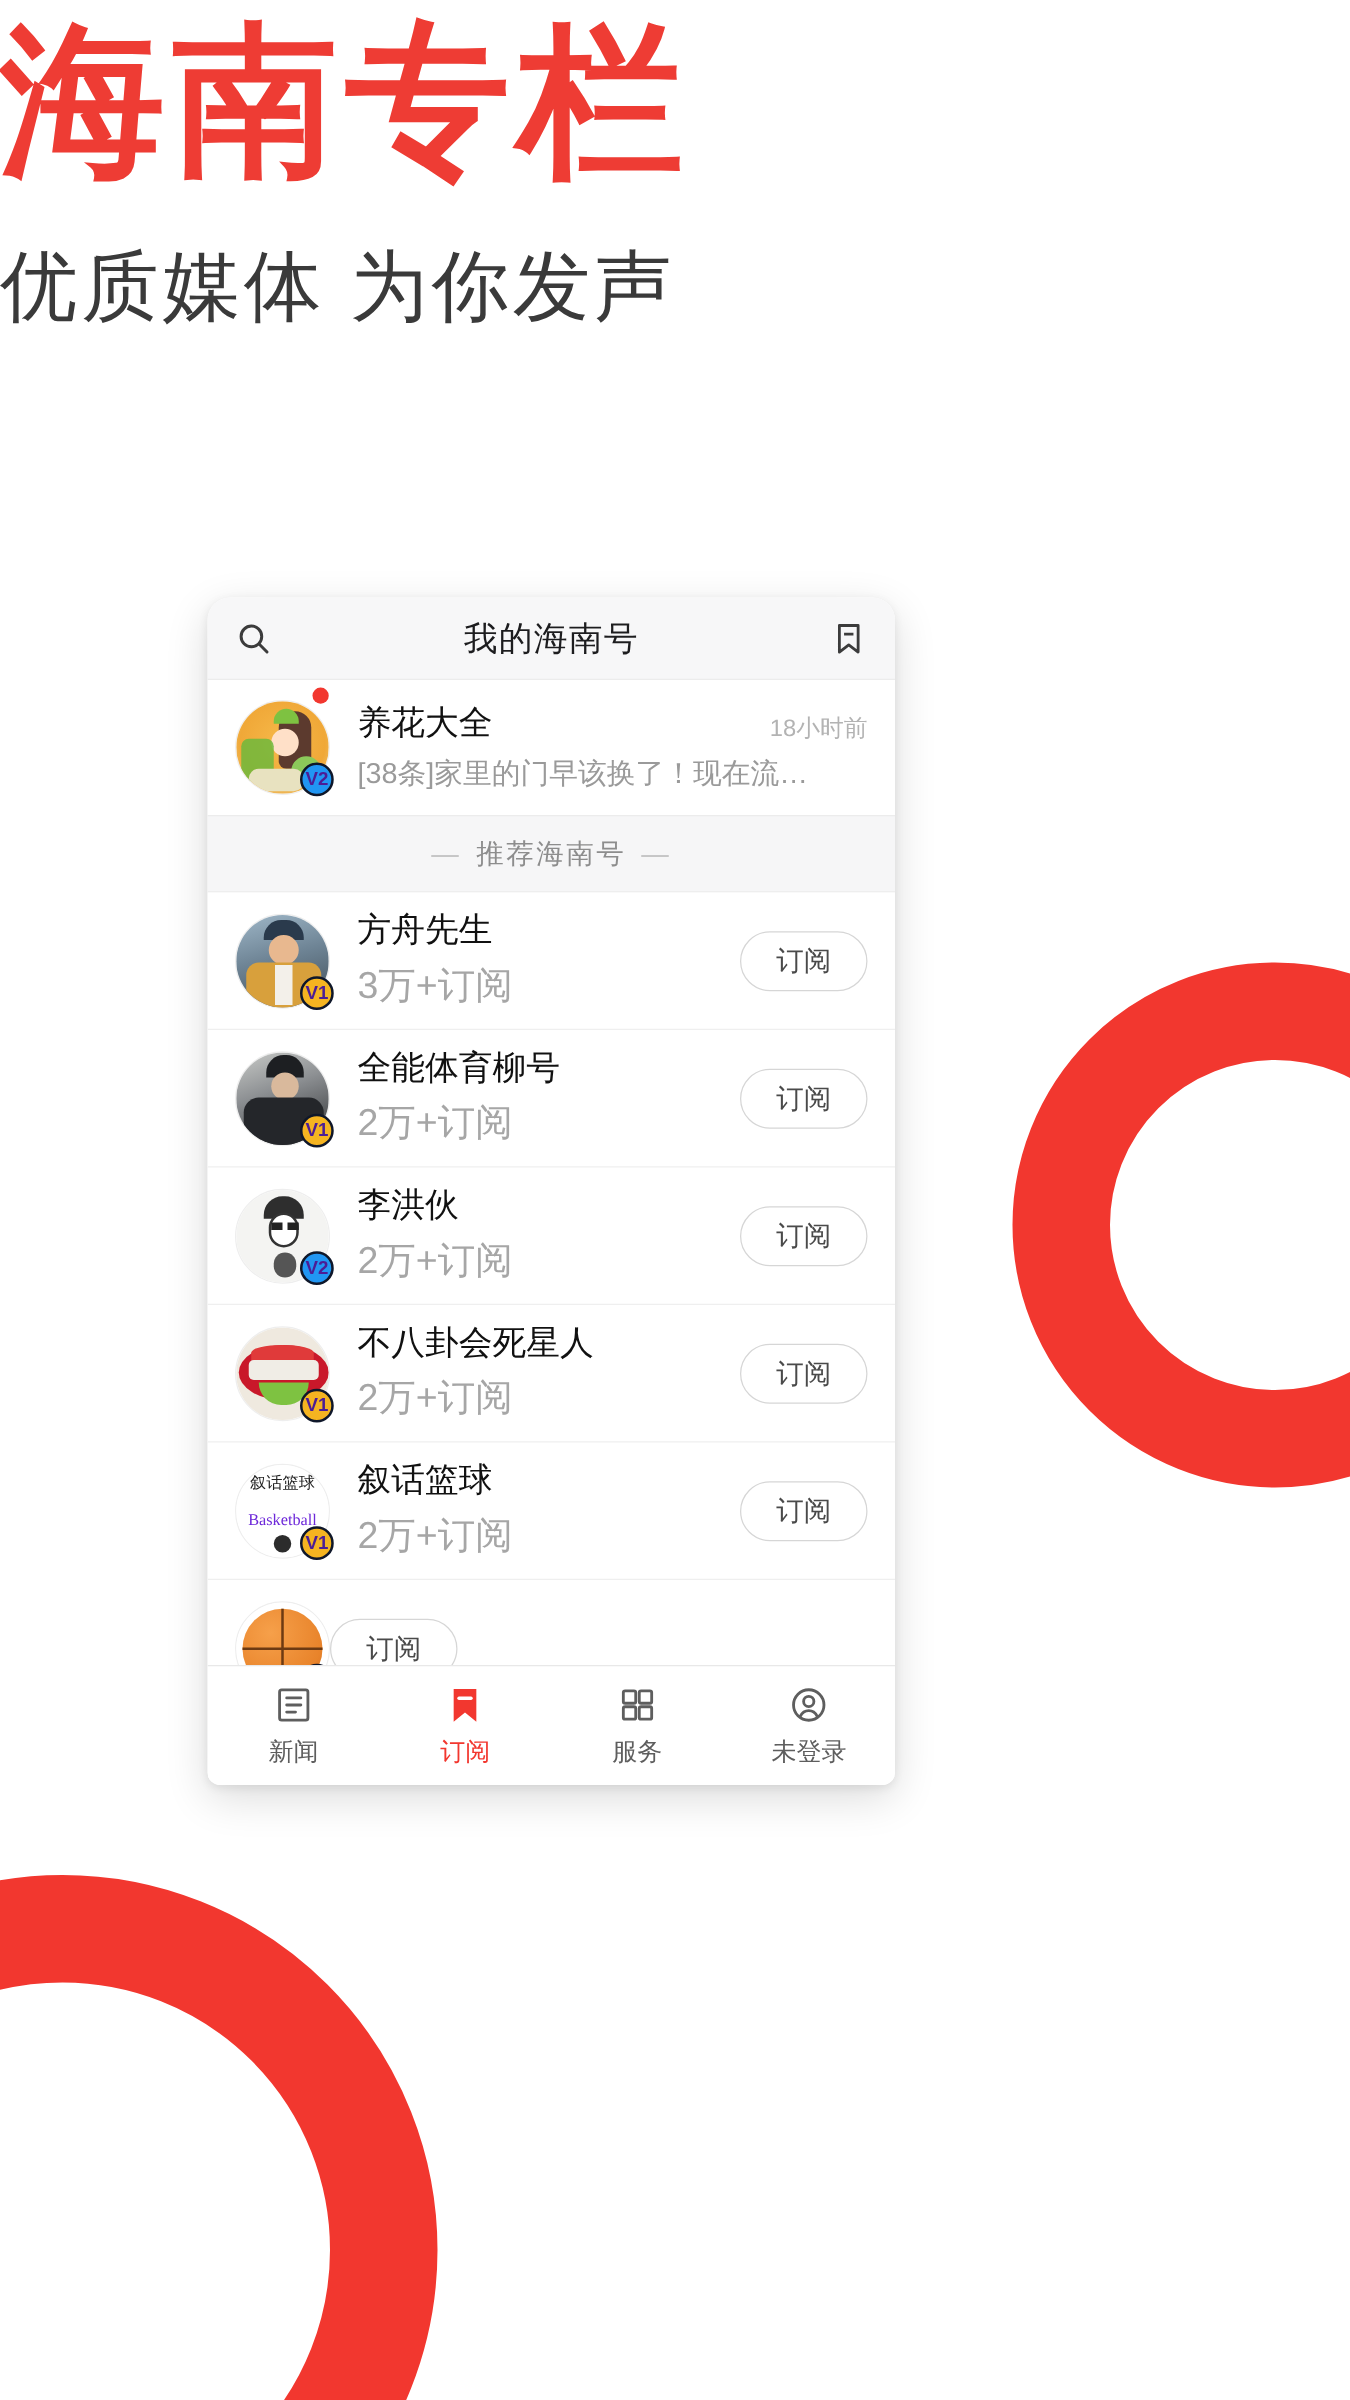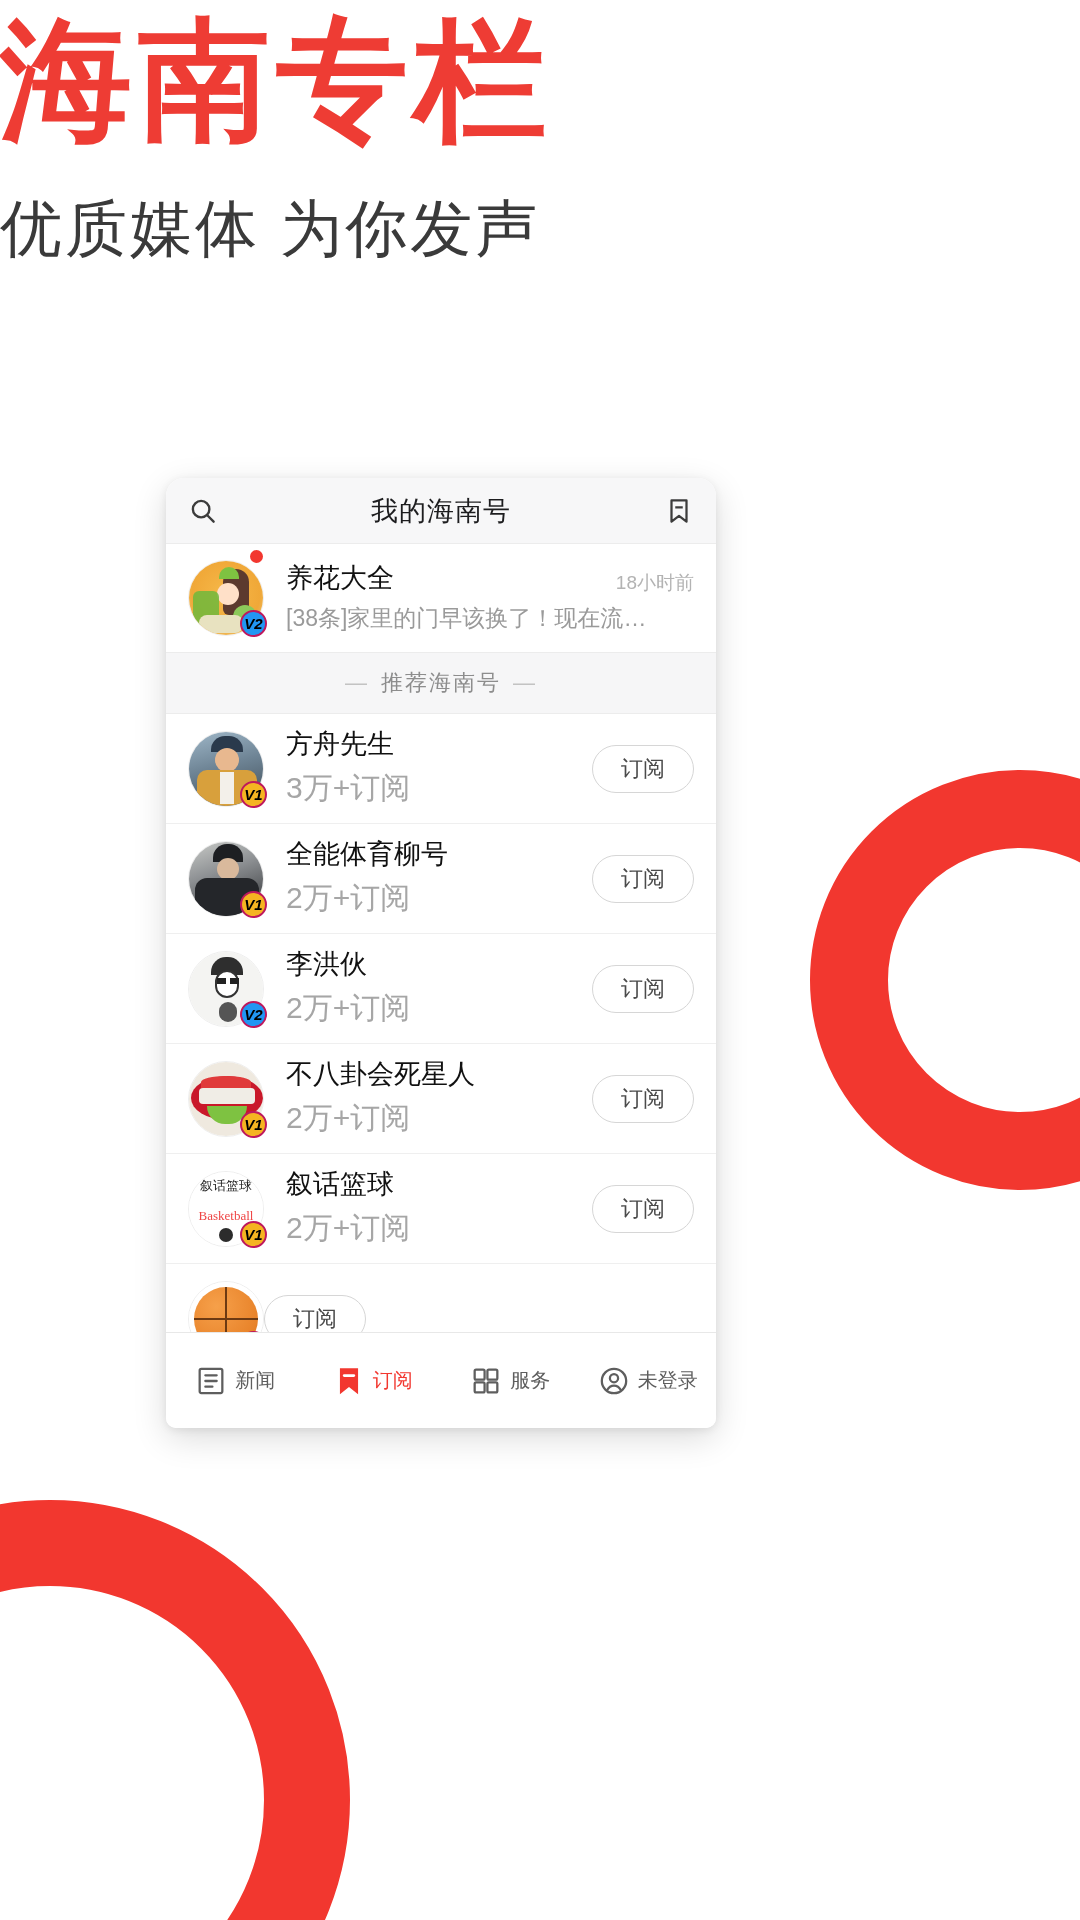--- a/index.html
+++ b/index.html
@@ -85,23 +85,23 @@
   }
   .avatar-wrap { position:relative; width:76px; height:76px; flex:0 0 76px; }
   .avatar {
     width:76px; height:76px; border-radius:50%;
     overflow:hidden; position:relative;
     border:1px solid #eee; background:#fff;
   }
   .vbadge {
     position:absolute; right:-3px; bottom:-1px;
     width:27px; height:27px; border-radius:50%;
-    border:2px solid #be185d;
+    border:2px solid #0f172a;
     display:flex; align-items:center; justify-content:center;
-    font-size:15px; font-style:italic; font-weight:bold; color:#000000;
+    font-size:15px; font-weight:bold; color:#4c1d95;
   }
   .vbadge.blue { background:#2196f3; }
   .vbadge.gold { background:#f5b421; }
   .reddot {
     position:absolute; left:84px; top:6px;
     width:13px; height:13px; border-radius:50%; background:#f2372f;
   }
   .acct-text { margin-left:22px; flex:1 1 auto; min-width:0; }
   .acct-name { font-size:27px; color:#111; line-height:1.2; }
   .acct-desc {
@@ -148,21 +148,21 @@
   }
 
   
   #tabbar {
     flex:0 0 96px;
     background:#fff;
     border-top:1px solid #e8e8e8;
     display:flex;
   }
   .tab {
-    flex:1 1 0; display:flex; flex-direction:row;
+    flex:1 1 0; display:flex; flex-direction:column;
     align-items:center; justify-content:center; gap:7px;
   }
   .tab .lbl { font-size:20px; color:#5e5e5e; }
   .tab.active .lbl { color:#f2372f; }
   .tabicon { width:34px; height:34px; display:block; }
 
   
   .art { width:100%; height:100%; position:relative; }
   .art > i { position:absolute; display:block; }
 </style>
@@ -299,21 +299,21 @@
         <div class="rec-sub">2万+订阅</div>
       </div>
       <div class="sub-btn">订阅</div>
     </div>
 
     <div class="rec-row">
       <div class="avatar-wrap">
         <div class="avatar">
           <div class="art" style="background:#ffffff;display:flex;flex-direction:column;align-items:center;justify-content:center;">
             <span style="font-size:13px;color:#222;line-height:1;">叙话篮球</span>
-            <span style="font-size:13px;color:#ef4444;font-family:'Liberation Serif',serif;margin-top:16px;">Basketball</span>
+            <span style="font-size:13px;color:#6d28d9;font-family:'Liberation Serif',serif;margin-top:16px;">Basketball</span>
             <i style="position:relative;left:0;top:4px;width:14px;height:14px;background:#2c2c2c;border-radius:50%;"></i>
           </div>
         </div>
         <span class="vbadge gold">V1</span>
       </div>
       <div class="rec-text">
         <div class="rec-name">叙话篮球</div>
         <div class="rec-sub">2万+订阅</div>
       </div>
       <div class="sub-btn">订阅</div>

